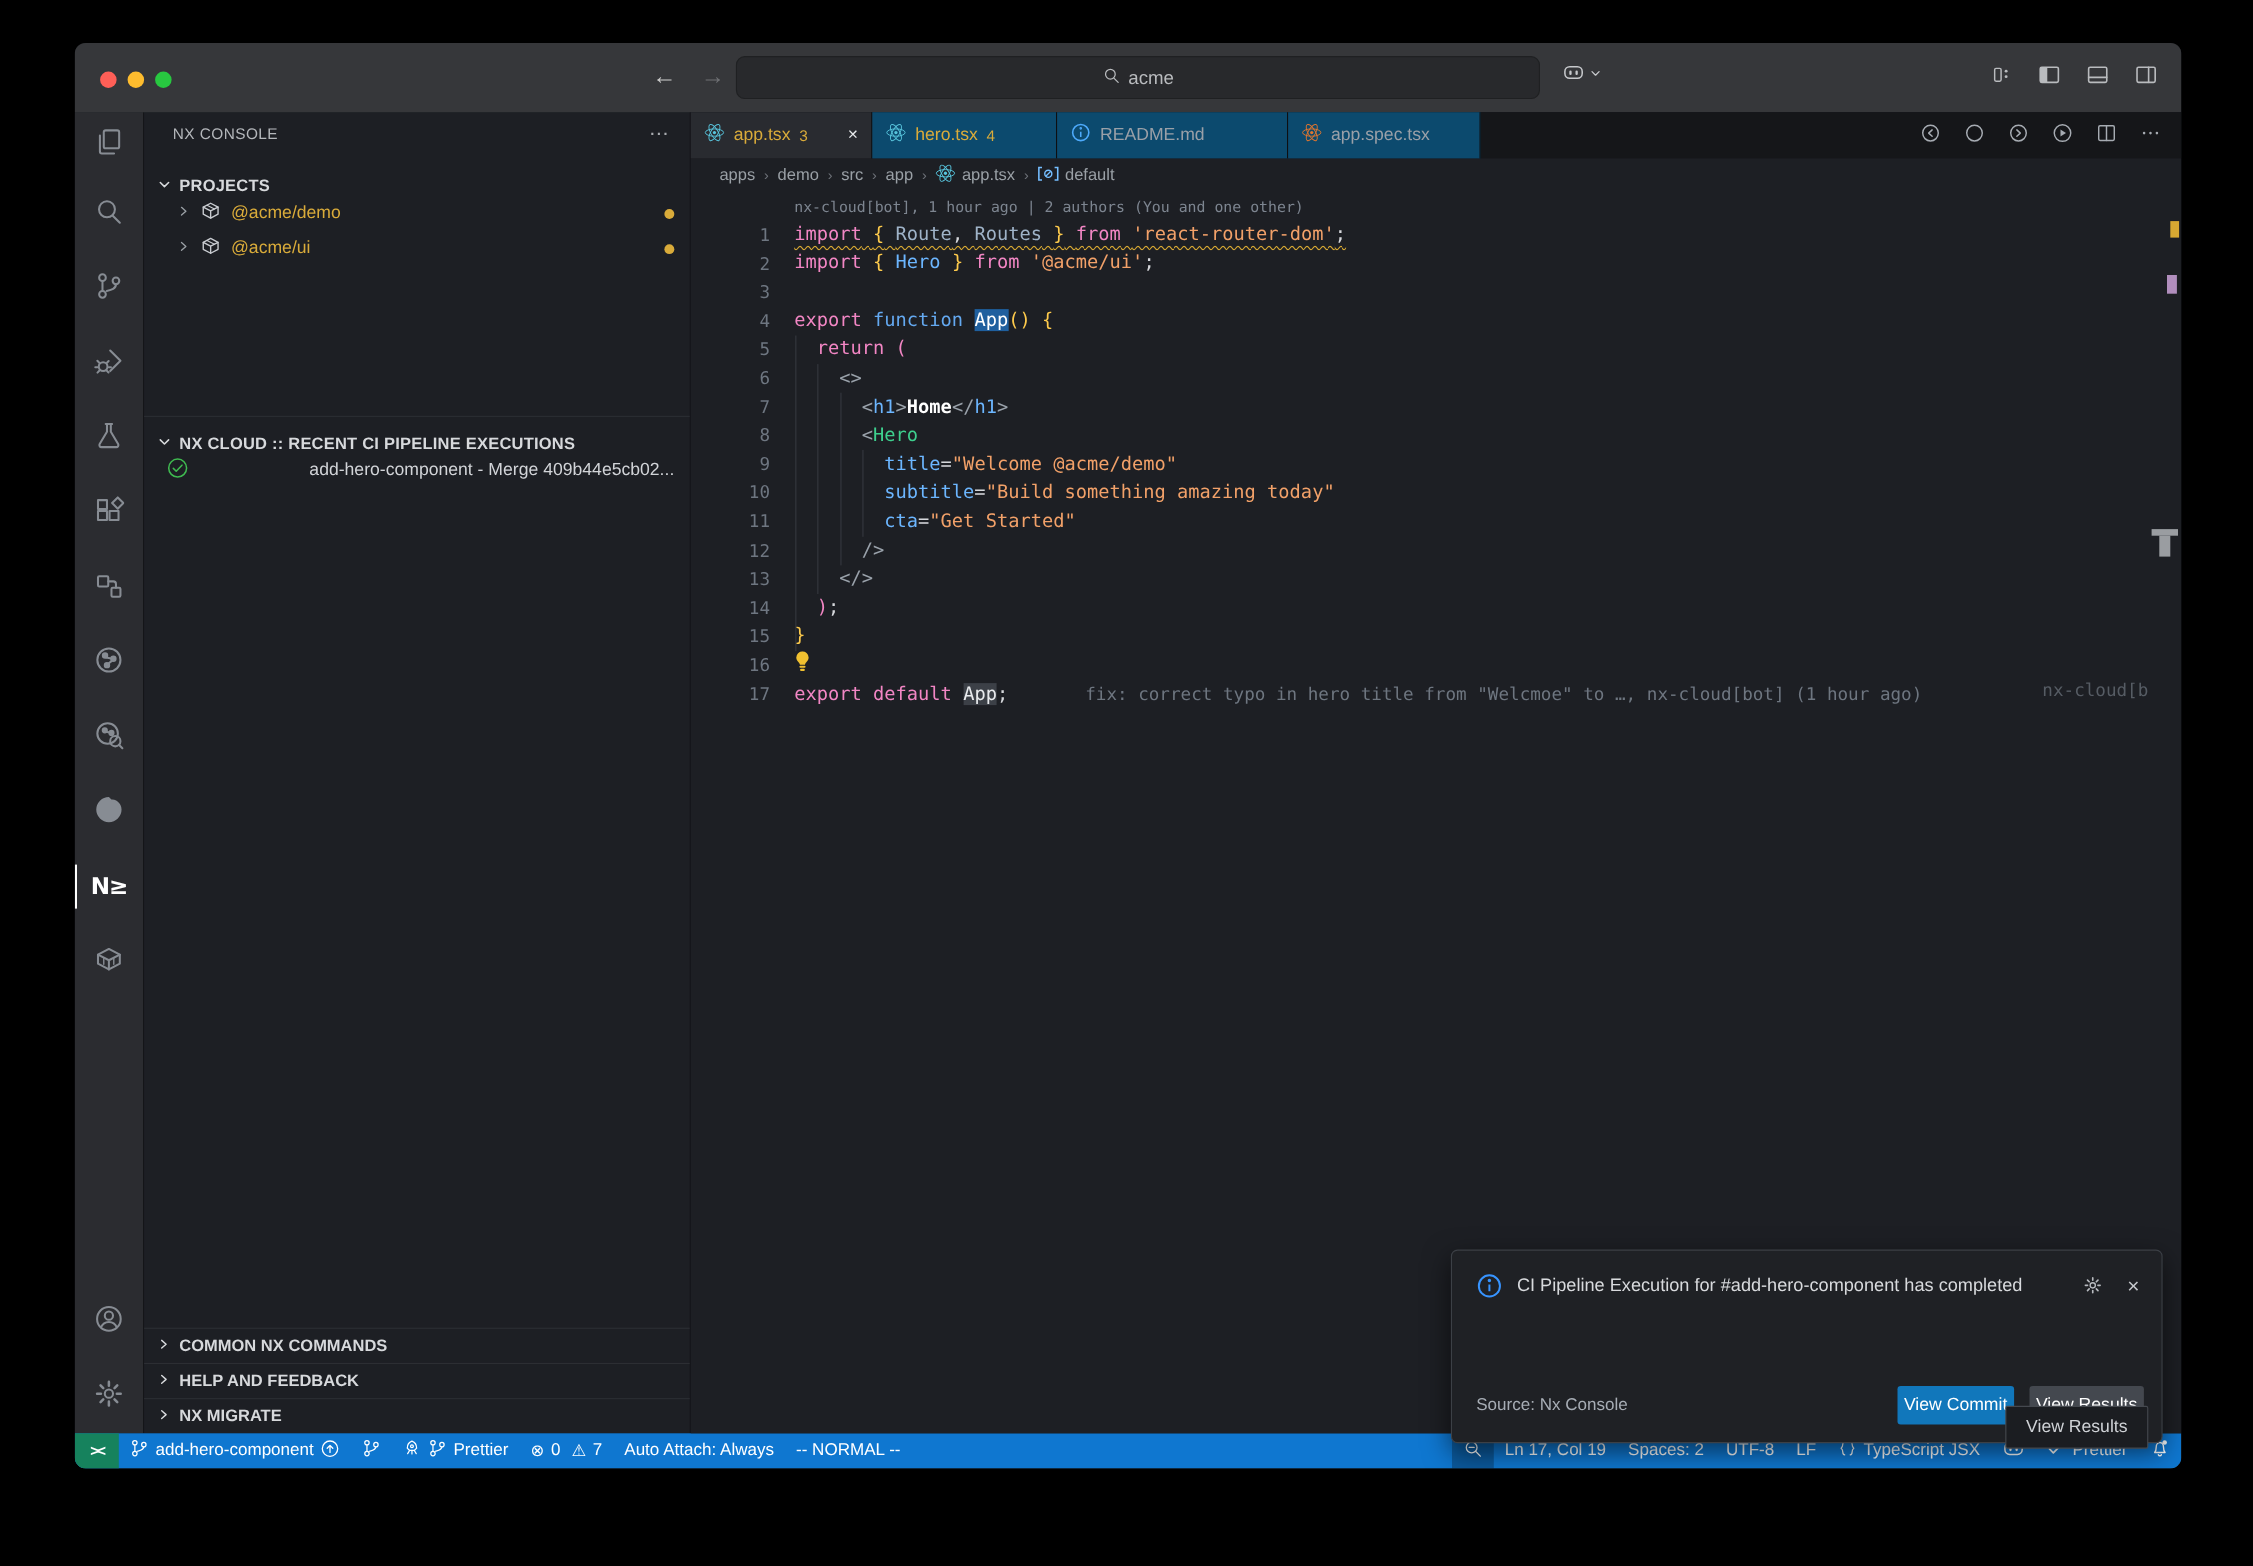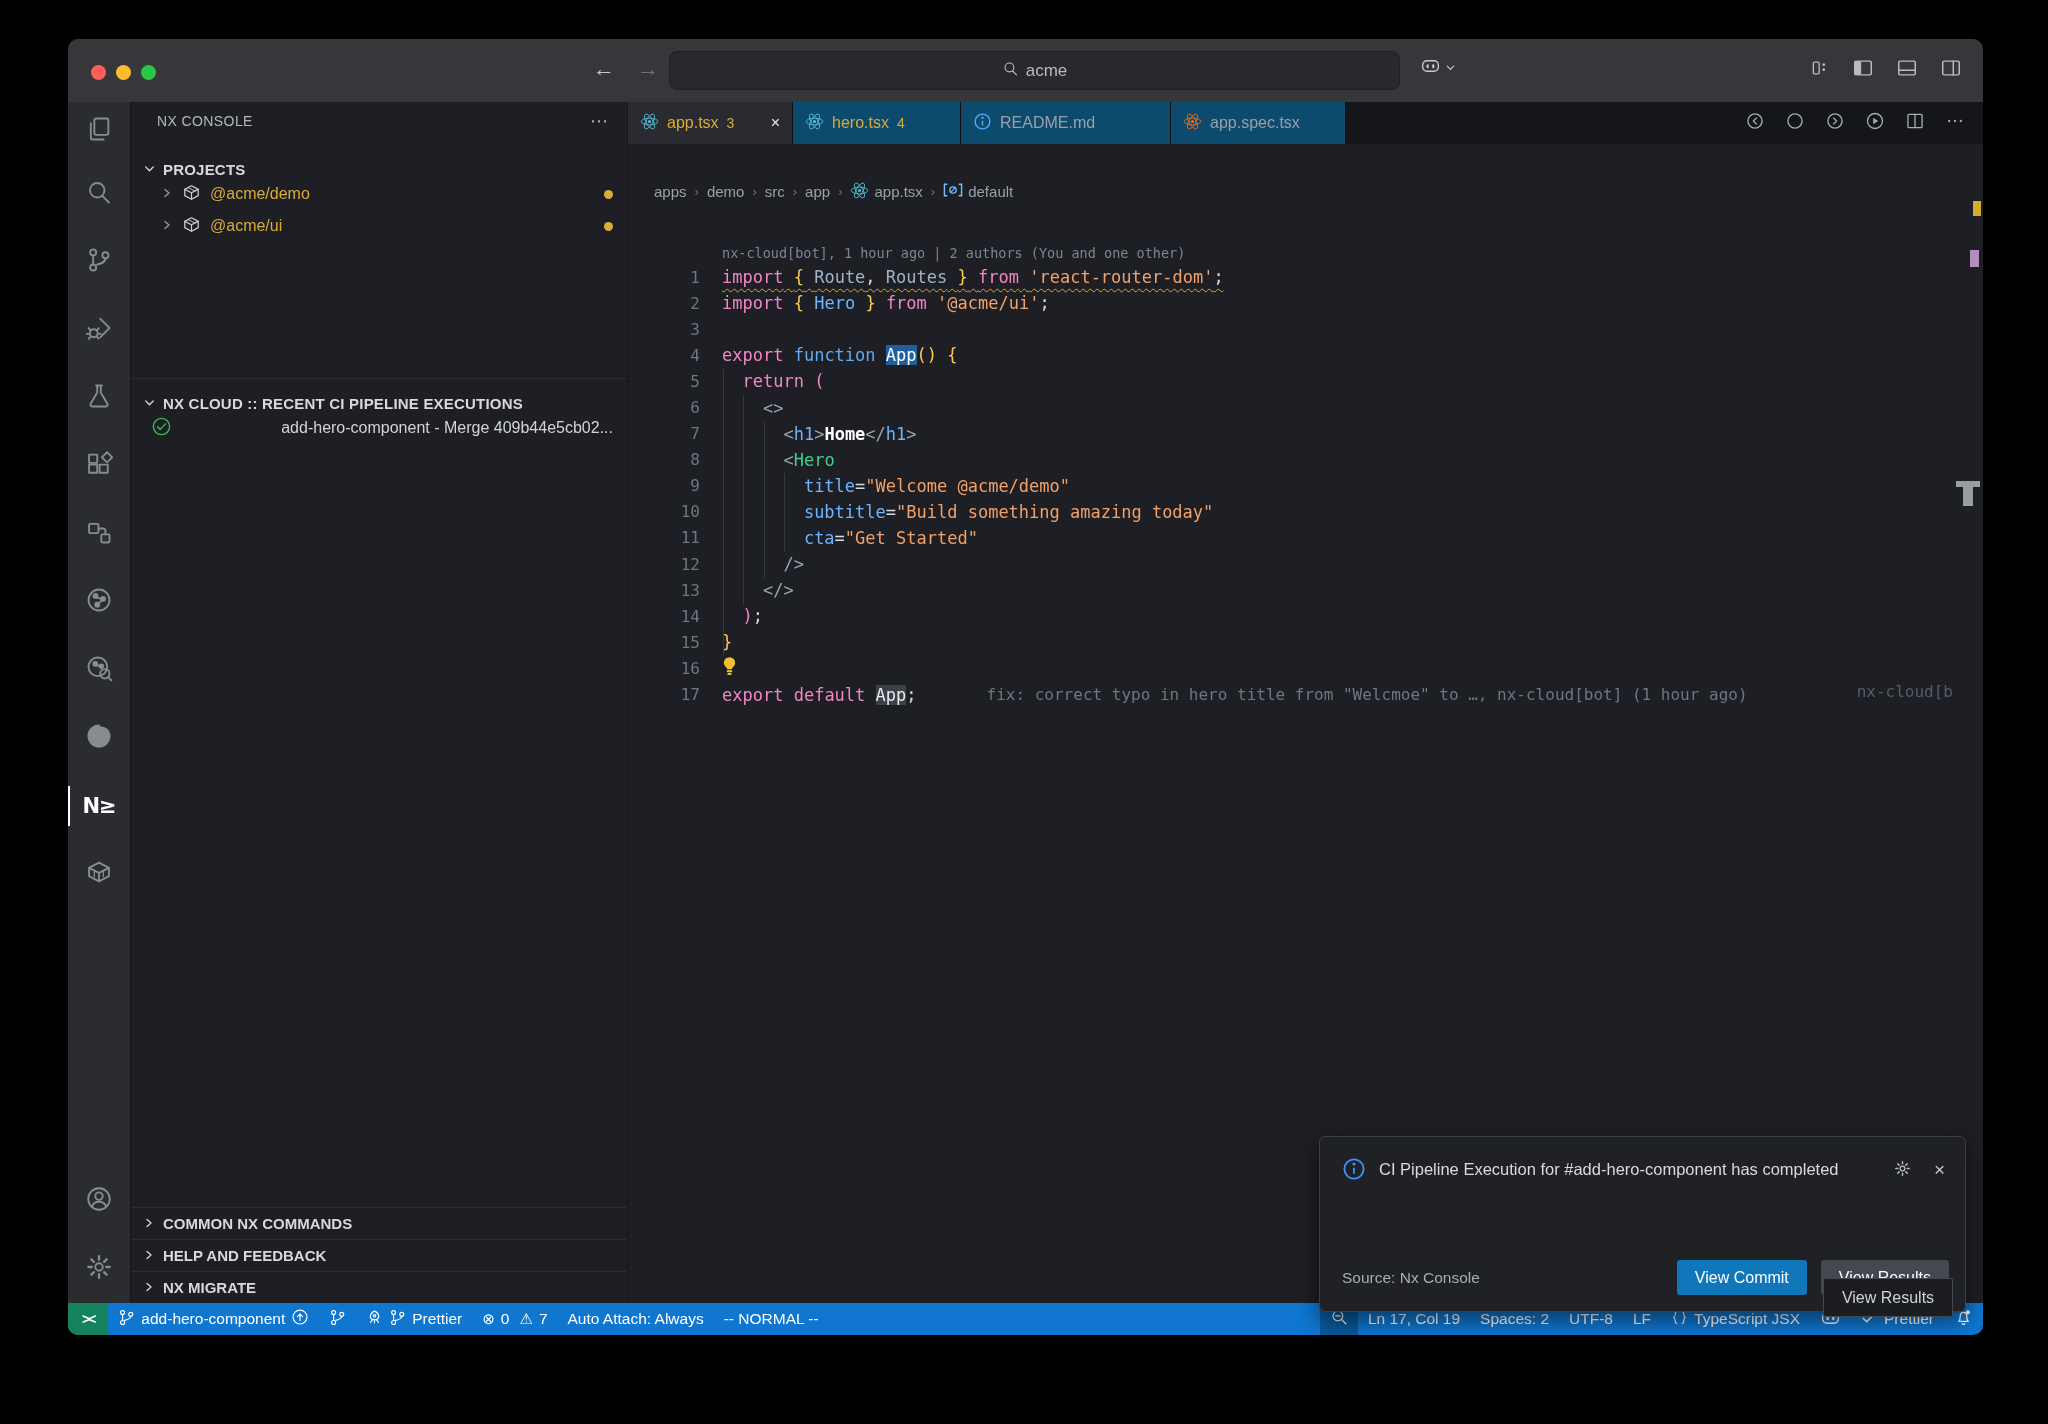--- a/index.html
+++ b/index.html
@@ -37,21 +37,21 @@
     font-size:15px;font-weight:700;letter-spacing:.2px;}
   .sb-sechead.bordered{border-top:1px solid #2c2e33;margin-top:0;height:34px;}
   .sb-item{height:32px;display:flex;align-items:center;gap:9px;padding:0 14px 0 30px;font-size:16px;color:#d2d4d8;}
   .sb-item .dot{margin-left:auto;width:9px;height:9px;border-radius:50%;background:var(--modified);}
   .sb-item.gold{color:var(--modified);}
   .sb-grow{flex:1;}
   .sb-collapsed{height:32px;border-top:1px solid #2c2e33;display:flex;align-items:center;gap:8px;padding:0 12px;
     color:#d7d9dc;font-size:15px;font-weight:700;}
   .chev{display:block;flex:0 0 auto;}
   
-  .editor{flex:1;display:flex;flex-direction:column;position:relative;min-width:0;background:#1d1f24;gap:32px;}
+  .editor{flex:1;display:flex;flex-direction:column;position:relative;min-width:0;background:#1d1f24;}
   .tabbar{height:42px;background:#151619;display:flex;align-items:stretch;flex:0 0 auto;position:relative;}
   .tab{display:flex;align-items:center;gap:8px;padding:0 12px;font-size:16px;color:#9aa0a8;background:#0c4a6e;
     border-right:1px solid #0e0f12;flex:0 0 auto;}
   .tab.active{background:#292b30;color:#e2e4e8;}
   .tab .badge{font-size:14px;}
   .tab .close{margin-left:auto;color:#e8eaec;font-size:16px;}
   .tab.gold .lbl,.tab.gold .badge{color:var(--modified);}
   .tabactions{margin-left:auto;display:flex;align-items:center;gap:20px;padding:0 18px;color:#a6abb2;}
   .breadcrumbs{height:31px;display:flex;align-items:center;gap:8px;padding:0 0 0 26px;font-size:15px;color:#9aa0a6;flex:0 0 auto;}
   .breadcrumbs .sep{color:#6d7178;font-size:13px;}
@@ -81,21 +81,21 @@
   .st-sym{font-size:15px;}
   
   .toast{position:absolute;left:1251px;top:1097px;width:647px;height:176px;background:#1f2125;border:1px solid #3c4046;
     border-radius:6px;box-shadow:0 8px 24px rgba(0,0,0,.55);padding:20px 20px 16px 22px;z-index:5;}
   .toast-row1{display:flex;gap:13px;}
   .toast-msg{color:#d8dadd;font-size:16.5px;line-height:1.55;width:470px;}
   .toast-icons{margin-left:auto;display:flex;gap:22px;color:#b7babf;align-items:flex-start;padding-top:2px;}
   .toast-row2{position:absolute;left:22px;right:16px;bottom:16px;display:flex;align-items:center;}
   .toast-src{color:#a7adb5;font-size:15.5px;}
   .toast-btns{margin-left:auto;display:flex;gap:14px;}
-  .btn{height:35px;display:flex;align-items:center;padding:0 18px;font-size:16px;color:#fff;border-radius:3px;}
+  .btn{height:35px;display:flex;align-items:center;padding:0 6px;font-size:16px;color:#fff;border-radius:3px;}
   .btn.primary{background:var(--btnblue);}
   .btn.secondary{background:#44484f;}
   .tooltip{position:absolute;left:1755px;top:1239px;width:130px;height:39px;background:#1b1d21;border:1px solid #45494f;
     color:#cfd2d6;font-size:16px;display:flex;align-items:center;justify-content:center;z-index:6;border-radius:2px;}
   svg{flex:0 0 auto;}
 </style>
 </head>
 <body>
 
 <div class="screen">

